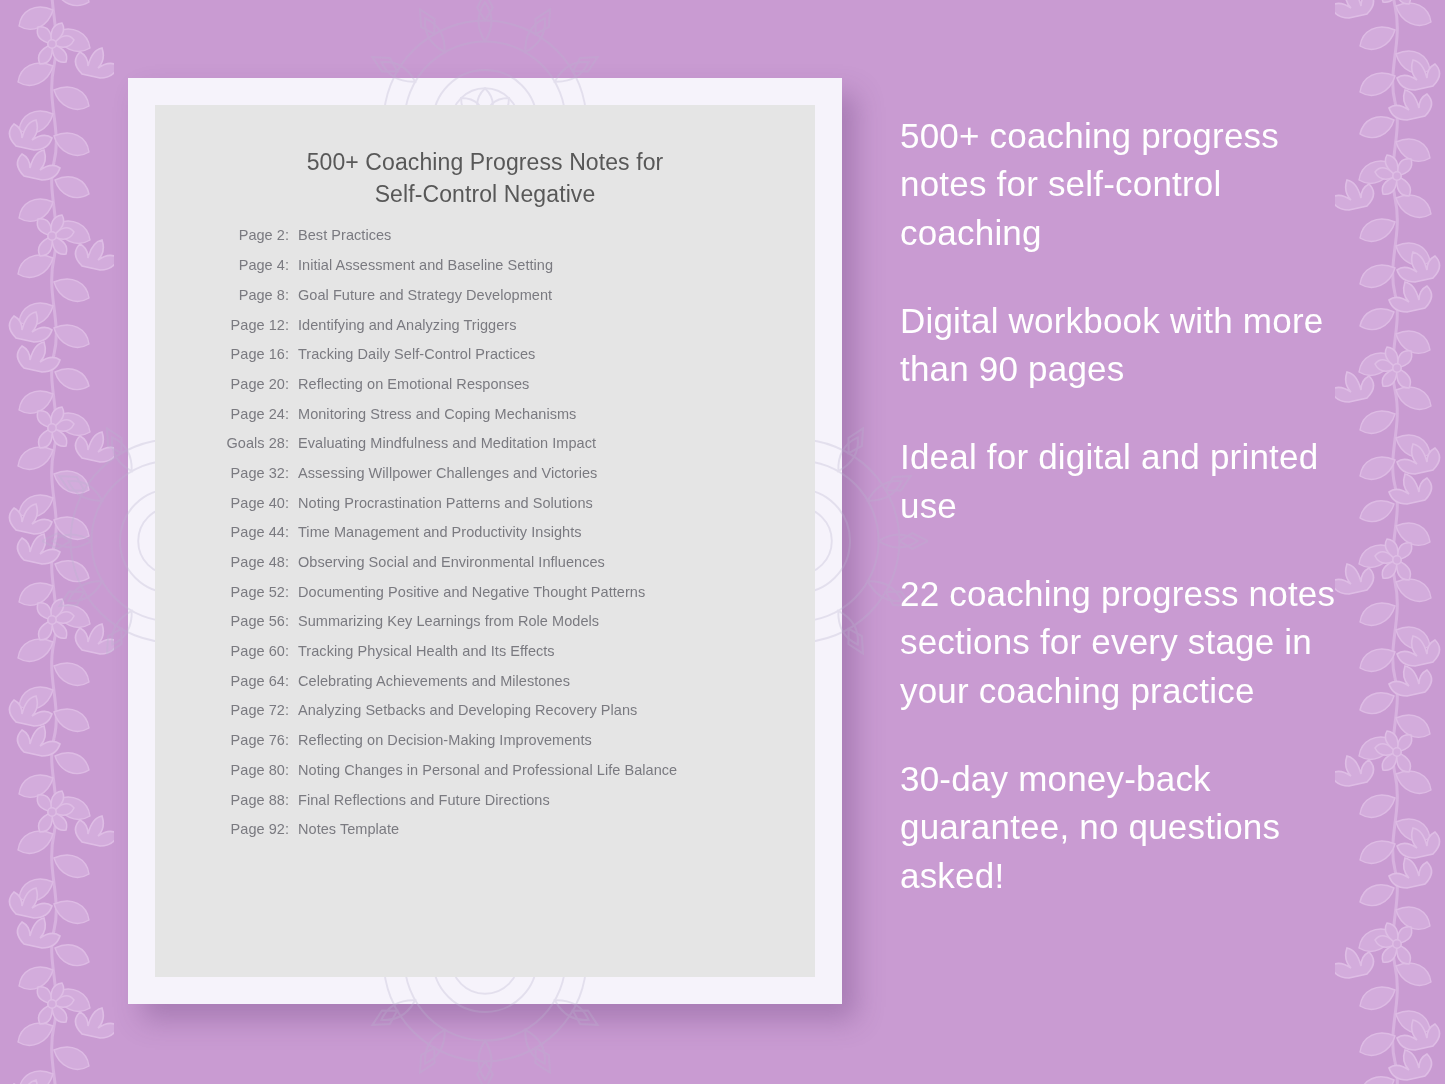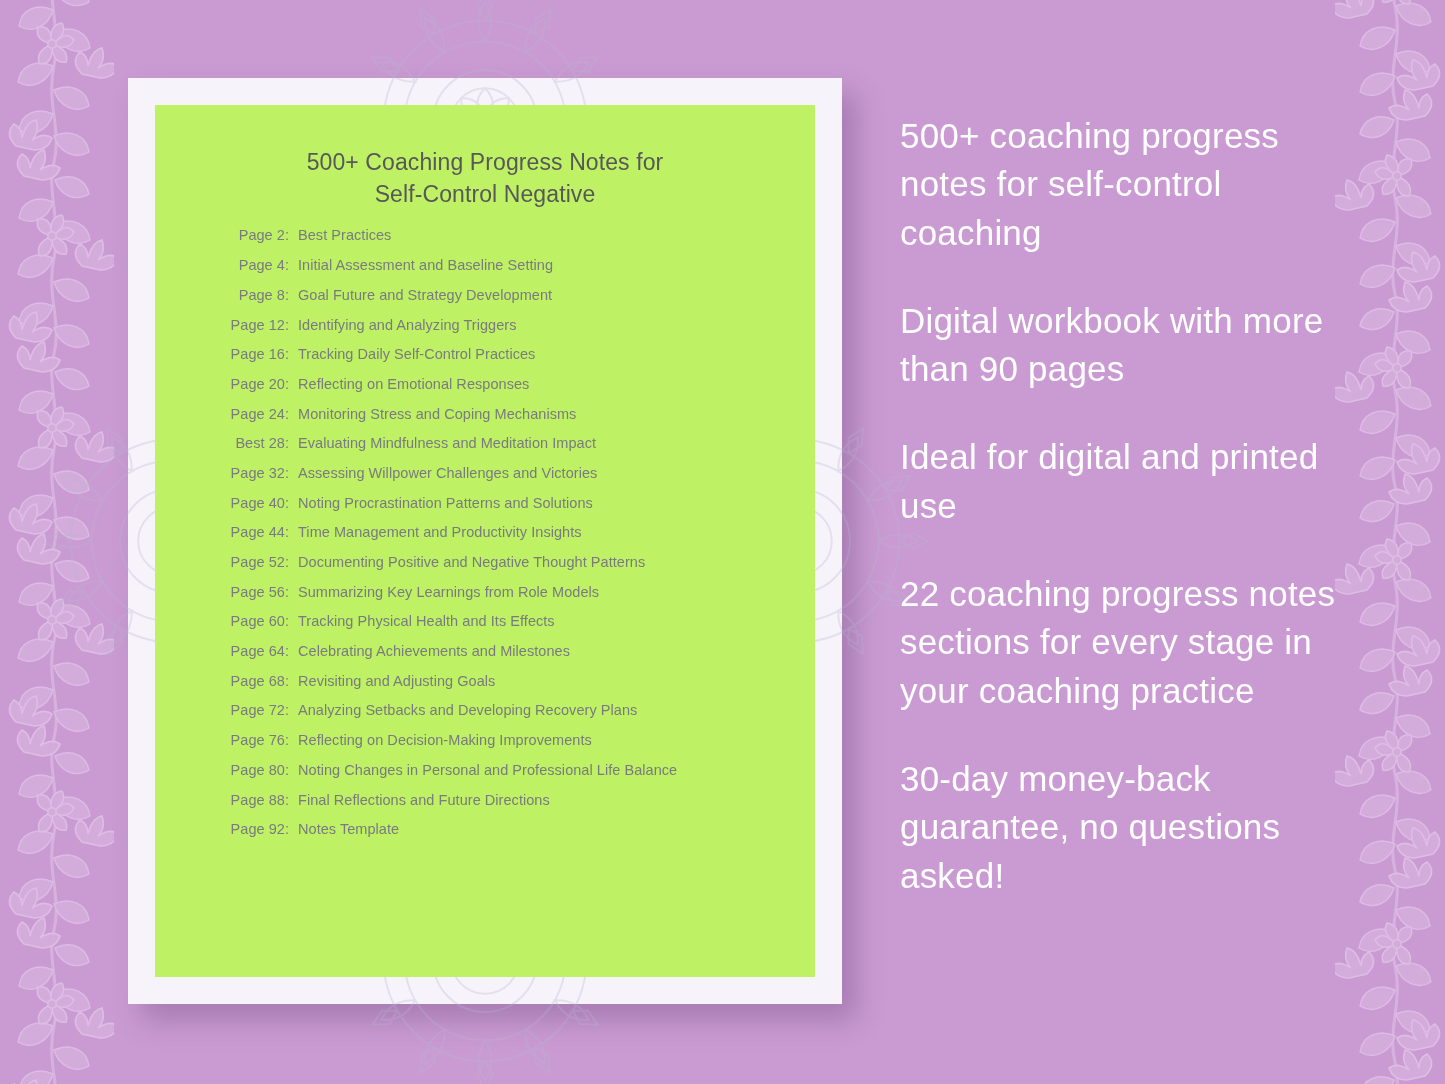--- a/index.html
+++ b/index.html
@@ -54,21 +54,21 @@
   .mandala-bottom { bottom: -86px; left: 50%; transform: translateX(-50%); }
   .mandala-left   { left: -86px; top: 50%; transform: translateY(-50%); }
   .mandala-right  { right: -86px; top: 50%; transform: translateY(-50%); }
 
   .doc-page {
     position: absolute;
     left: 27px;
     top: 27px;
     width: 660px;
     height: 872px;
-    background: #bef264;
+    background: #e5e5e5;
     box-sizing: border-box;
     padding: 42px 30px 0 30px;
     overflow: hidden;
     z-index: 2;
   }
 
   .doc-title {
     margin: 0;
     text-align: center;
     color: #585858;
@@ -313,54 +313,54 @@
           </li>
           <li class="toc-item">
             <span class="toc-page">Page 20:</span>
             <span class="toc-label">Reflecting on Emotional Responses</span>
           </li>
           <li class="toc-item">
             <span class="toc-page">Page 24:</span>
             <span class="toc-label">Monitoring Stress and Coping Mechanisms</span>
           </li>
           <li class="toc-item">
-            <span class="toc-page">Best 28:</span>
+            <span class="toc-page">Goals 28:</span>
             <span class="toc-label">Evaluating Mindfulness and Meditation Impact</span>
           </li>
           <li class="toc-item">
             <span class="toc-page">Page 32:</span>
             <span class="toc-label">Assessing Willpower Challenges and Victories</span>
           </li>
           <li class="toc-item">
             <span class="toc-page">Page 40:</span>
             <span class="toc-label">Noting Procrastination Patterns and Solutions</span>
           </li>
           <li class="toc-item">
             <span class="toc-page">Page 44:</span>
             <span class="toc-label">Time Management and Productivity Insights</span>
           </li>
           <li class="toc-item">
+            <span class="toc-page">Page 48:</span>
+            <span class="toc-label">Observing Social and Environmental Influences</span>
+          </li>
+          <li class="toc-item">
             <span class="toc-page">Page 52:</span>
             <span class="toc-label">Documenting Positive and Negative Thought Patterns</span>
           </li>
           <li class="toc-item">
             <span class="toc-page">Page 56:</span>
             <span class="toc-label">Summarizing Key Learnings from Role Models</span>
           </li>
           <li class="toc-item">
             <span class="toc-page">Page 60:</span>
             <span class="toc-label">Tracking Physical Health and Its Effects</span>
           </li>
           <li class="toc-item">
             <span class="toc-page">Page 64:</span>
             <span class="toc-label">Celebrating Achievements and Milestones</span>
-          </li>
-          <li class="toc-item">
-            <span class="toc-page">Page 68:</span>
-            <span class="toc-label">Revisiting and Adjusting Goals</span>
           </li>
           <li class="toc-item">
             <span class="toc-page">Page 72:</span>
             <span class="toc-label">Analyzing Setbacks and Developing Recovery Plans</span>
           </li>
           <li class="toc-item">
             <span class="toc-page">Page 76:</span>
             <span class="toc-label">Reflecting on Decision-Making Improvements</span>
           </li>
           <li class="toc-item">

